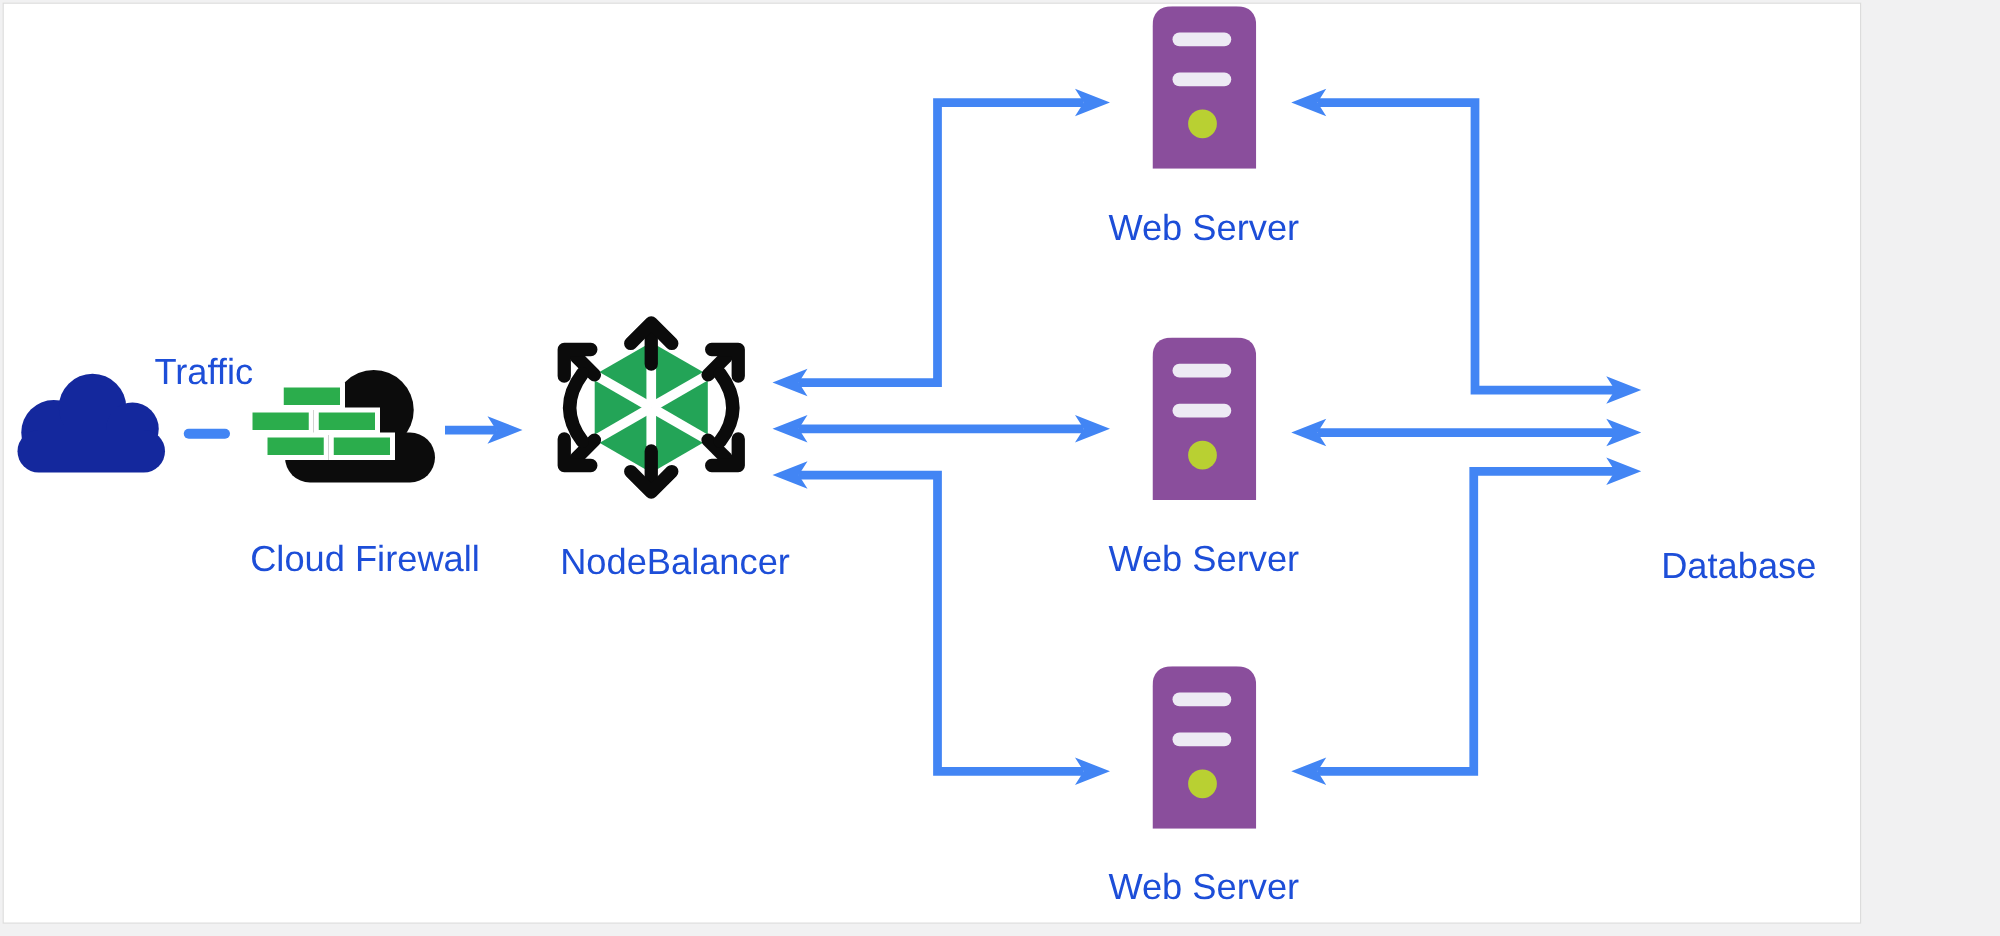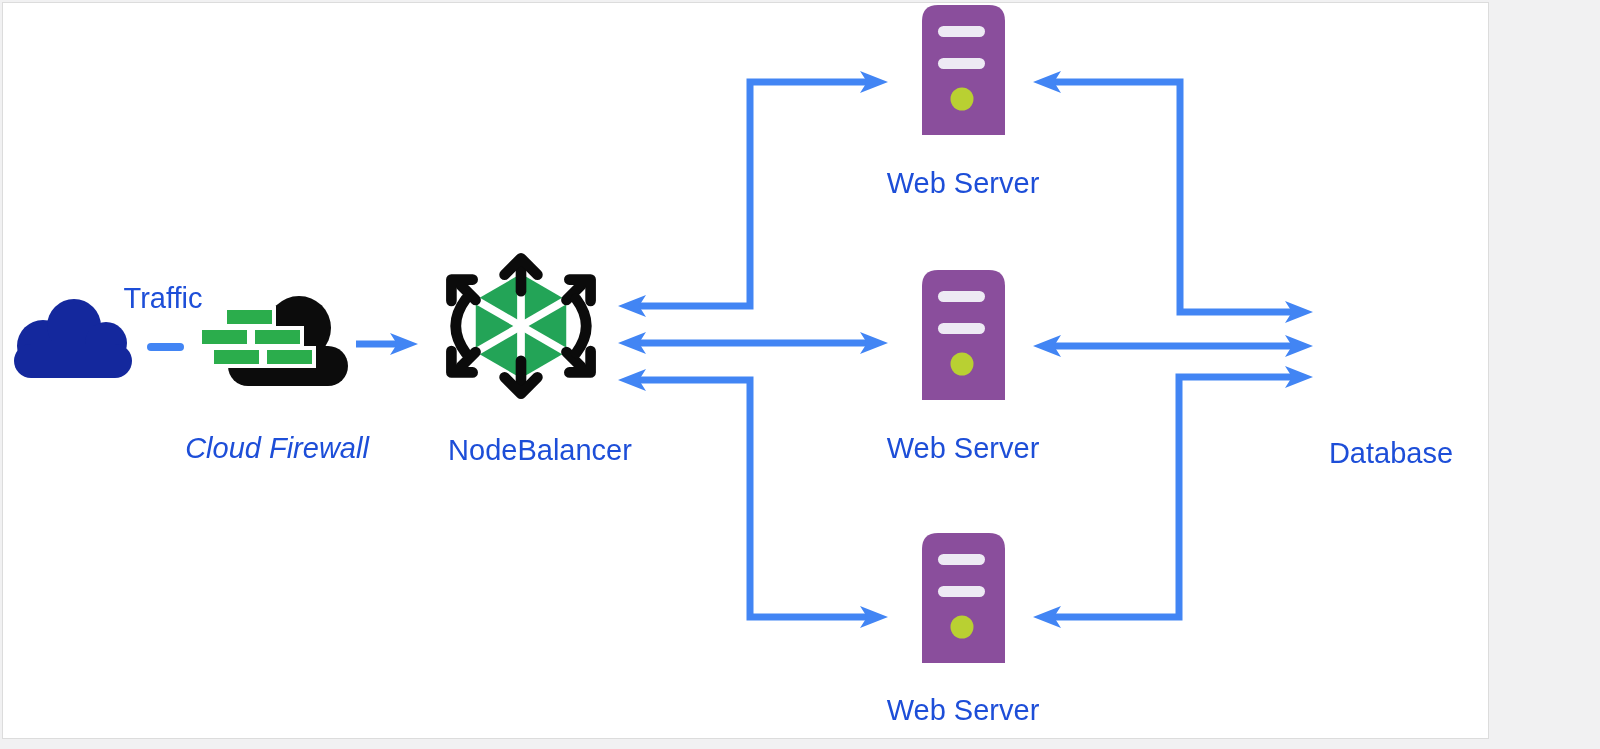--- a/index.html
+++ b/index.html
@@ -78,21 +78,21 @@
       </g>
       <g class="brick">
         <rect x="27" y="14" width="49" height="18"></rect>
         <rect x="2" y="34" width="49" height="18"></rect>
         <rect x="55" y="34" width="49" height="18"></rect>
         <rect x="14" y="54" width="49" height="18"></rect>
         <rect x="67" y="54" width="49" height="18"></rect>
       </g>
     </svg>
   </div>
-  <div class="lbl" style="left:277px;top:432px;font-style:italic;">Cloud Firewall</div>
+  <div class="lbl" style="left:292px;top:432px;">Cloud Firewall</div>
 
   <div class="node" style="left:434px;top:237px;width:174px;height:178px;">
     <svg width="174" height="178" viewBox="0 0 180 180">
       <polygon points="90,36 136.8,63 136.8,117 90,144 43.2,117 43.2,63" fill="#23A457"></polygon>
       <g class="nb-spoke">
         <line x1="90" y1="90" x2="90" y2="36"></line>
         <line x1="90" y1="90" x2="136.8" y2="63"></line>
         <line x1="90" y1="90" x2="136.8" y2="117"></line>
         <line x1="90" y1="90" x2="90" y2="144"></line>
         <line x1="90" y1="90" x2="43.2" y2="117"></line>

